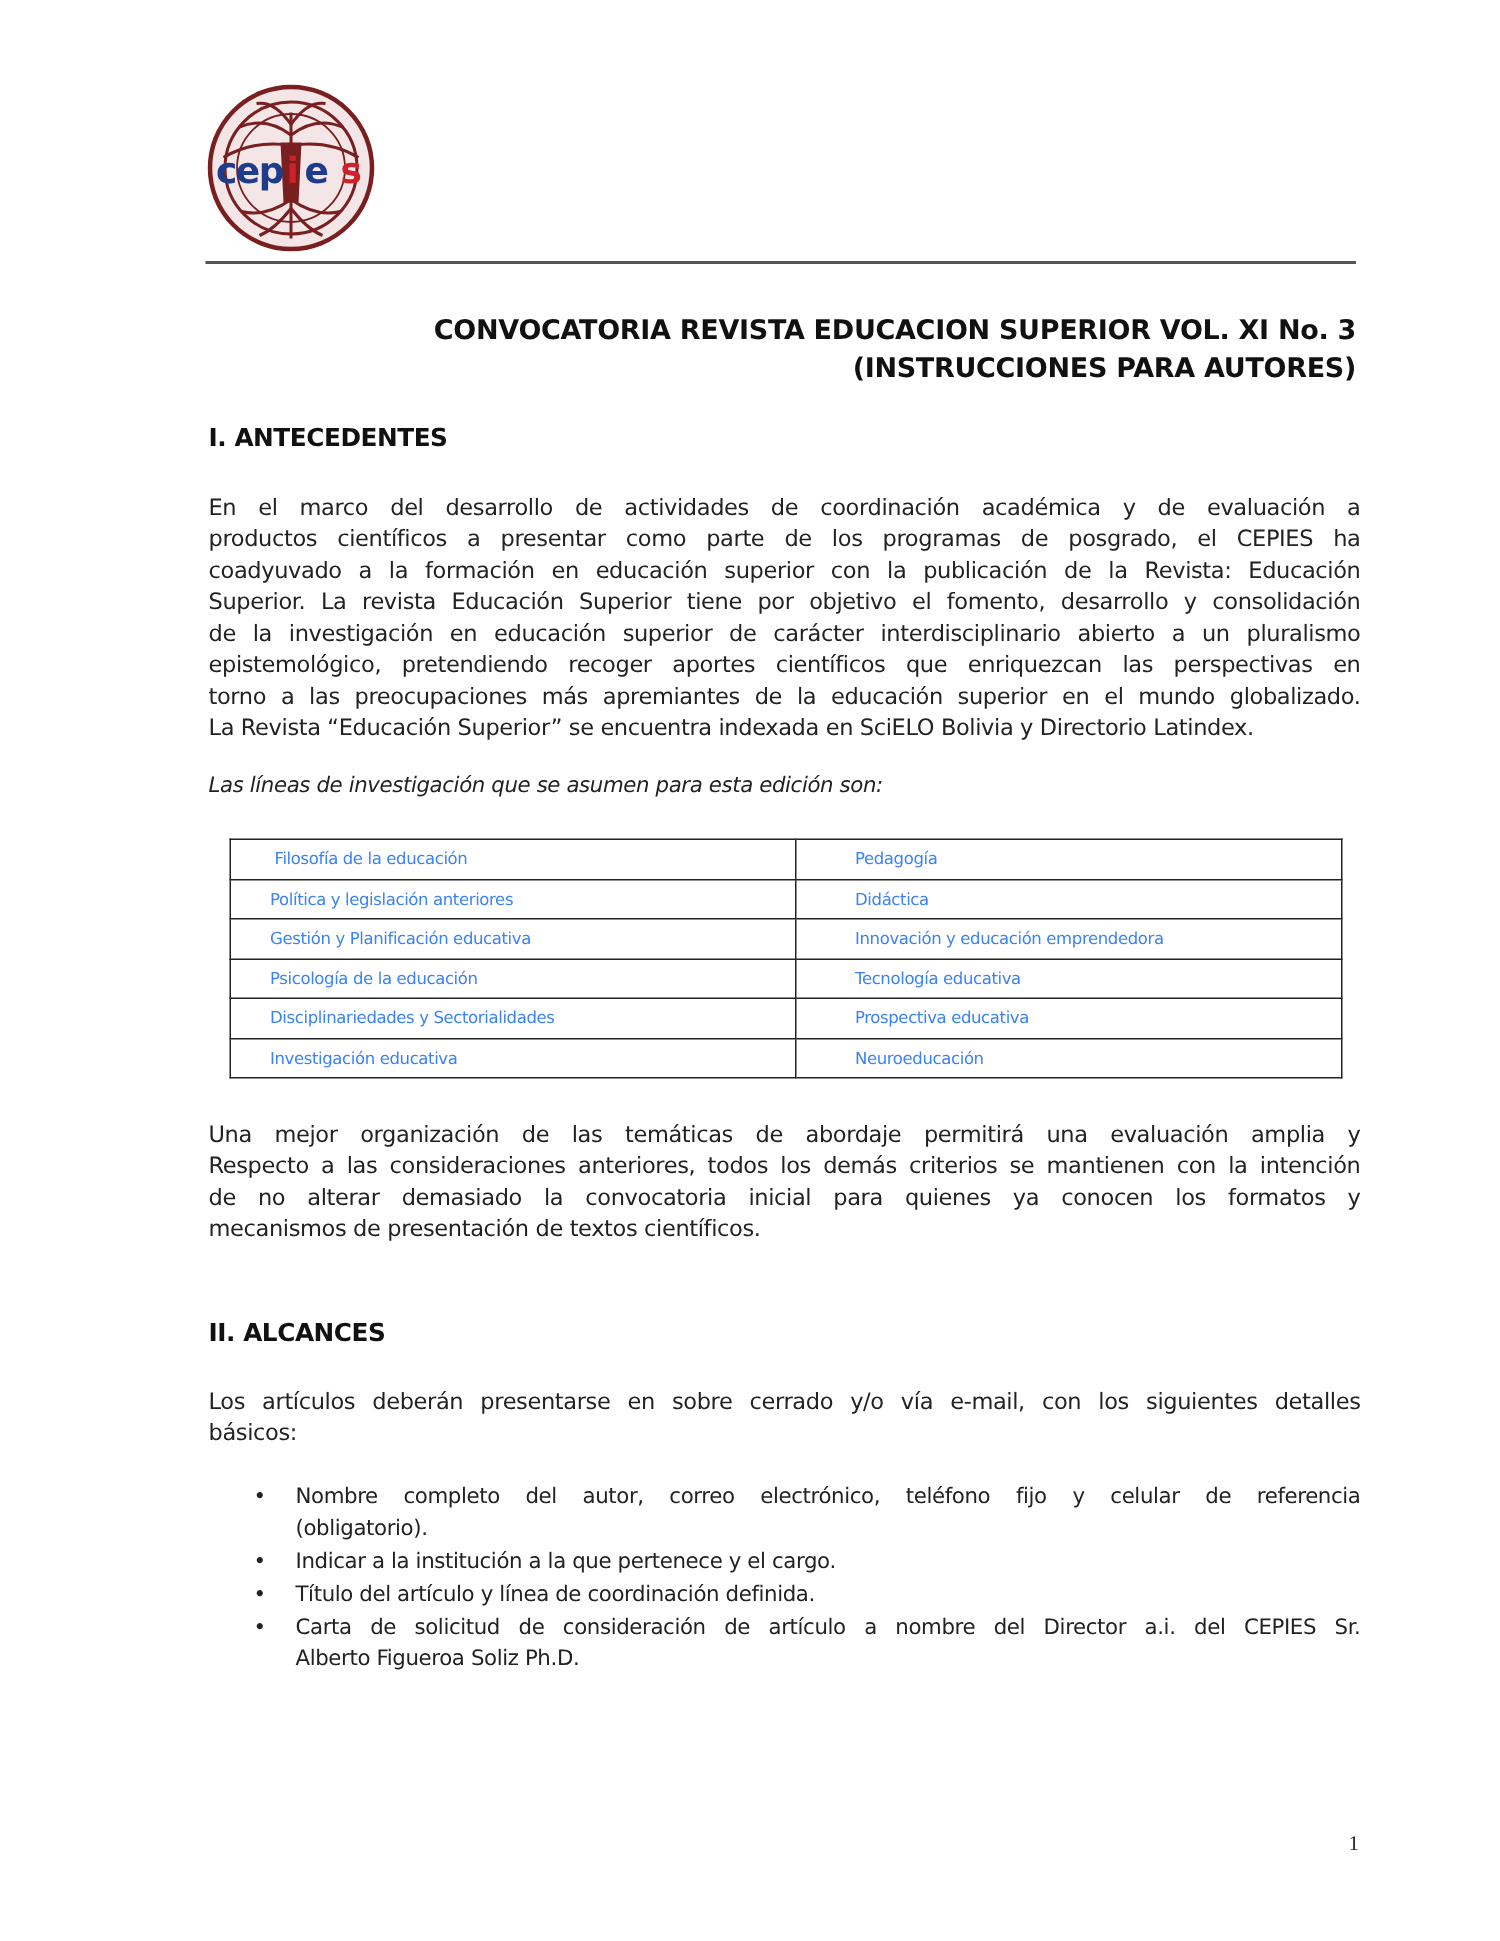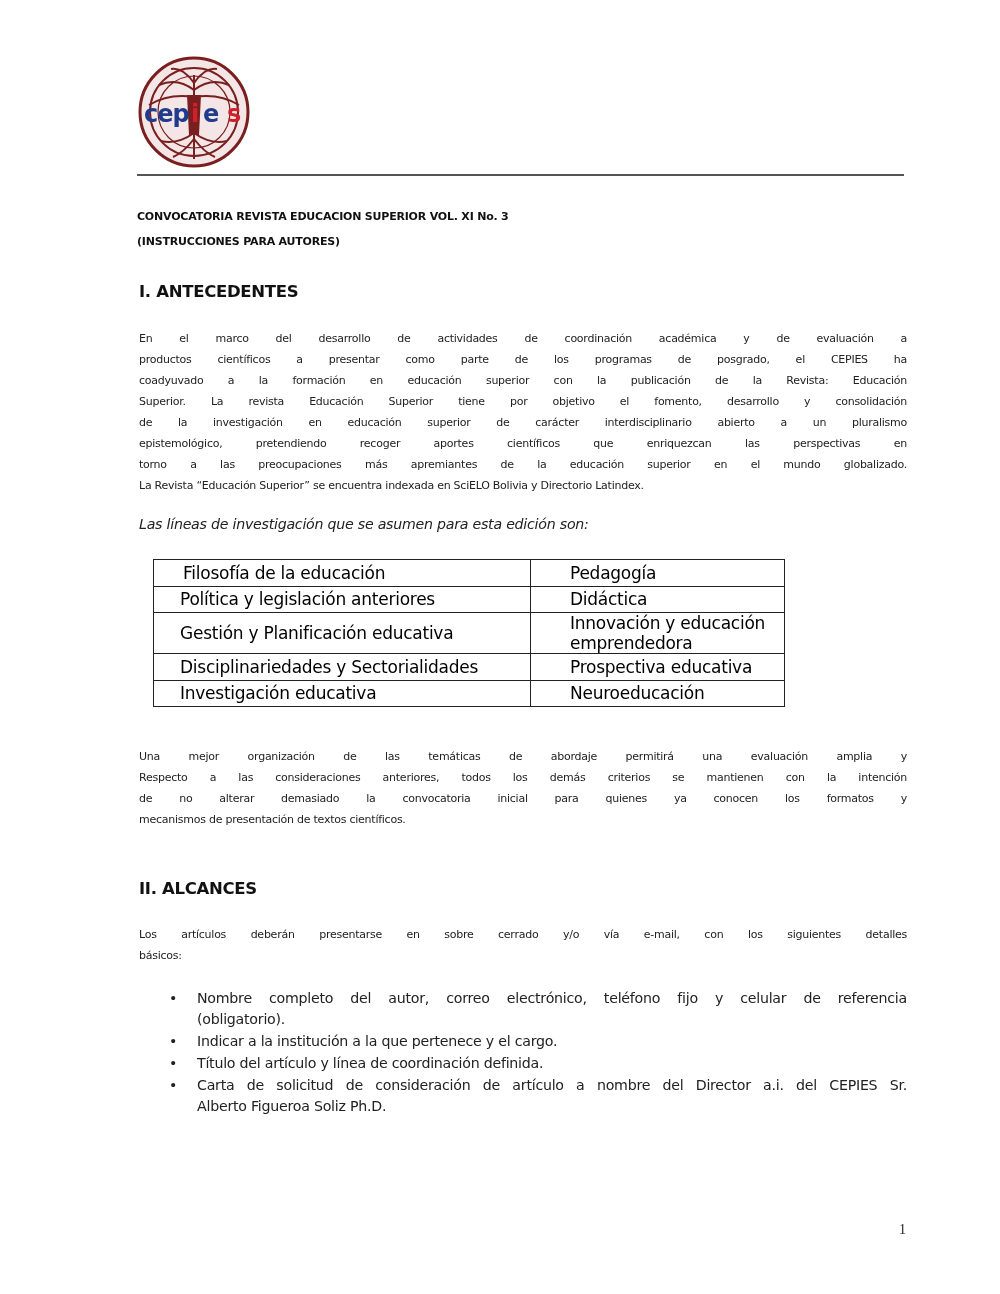--- a/index.html
+++ b/index.html
@@ -3,45 +3,45 @@
 <meta charset="utf-8">
 <style>
   html, body { margin: 0; padding: 0; background: #ffffff; }
   body {
     width: 1000px; height: 1294px; position: relative; overflow: hidden;
     font-family: "DejaVu Sans", sans-serif; color: #111;
   }
   .logo { position: absolute; left: 137px; top: 55px; width: 114px; height: 114px; }
   .hrule { position: absolute; left: 137px; top: 174px; width: 767px; height: 0; border-top: 2px solid #555; }
   .title {
-    position: absolute; left: 137px; width: 767px; text-align: left;
-    font-weight: bold; font-size: 11px; letter-spacing: -0.2px; color: #111;
+    position: absolute; left: 137px; width: 767px; text-align: right;
+    font-weight: bold; font-size: 18px; letter-spacing: -0.2px; color: #111;
     font-family: "DejaVu Sans", sans-serif;
   }
   .title1 { top: 210px; }
   .title2 { top: 235px; }
   .heading {
     position: absolute; left: 139px; font-weight: bold; font-size: 16.5px; letter-spacing: -0.3px;
   }
   .h1 { top: 282px; text-align: center; }
   .h2 { top: 879px; }
   .para {
     position: absolute; left: 139px; width: 768px;
-    font-size: 11px; line-height: 21px; text-align: justify; color: #222;
+    font-size: 15px; line-height: 21px; text-align: justify; color: #222;
     letter-spacing: -0.25px;
   }
   .p1 { top: 328px; }
   .para .ln { display: block; text-align: justify; text-align-last: justify; white-space: nowrap; }
   .para .ln.last { text-align-last: left; }
   .intro-italic {
     position: absolute; left: 139px; top: 516px; font-style: italic; font-size: 14.2px; color: #222; letter-spacing: -0.25px;
   }
   table.lines {
-    position: absolute; left: 153px; top: 559px; width: 632px;
-    border-collapse: collapse; font-size: 17px; color: #000000; letter-spacing: -0.25px;
+    position: absolute; left: 153px; top: 559px; width: 742px;
+    border-collapse: collapse; font-size: 11px; color: #3b82f6; letter-spacing: -0.25px;
   }
   table.lines td {
     border: 1px solid #222; height: 26.5px; padding: 0 0 0 26px; vertical-align: middle; box-sizing: border-box;
   }
   table.lines td.c1 { width: 377px; }
   table.lines td.c2 { padding-left: 39px; }
   .p2 { top: 746px; }
   .p3 { top: 924px; }
   ul.bullets {
     position: absolute; left: 139px; top: 988px; width: 768px; margin: 0; padding: 0; list-style: none;
@@ -113,20 +113,24 @@
     </tr>
     <tr>
       <td class="c1">Política y legislación anteriores</td>
       <td class="c2">Didáctica</td>
     </tr>
     <tr>
       <td class="c1">Gestión y Planificación educativa</td>
       <td class="c2">Innovación y educación emprendedora</td>
     </tr>
     <tr>
+      <td class="c1">Psicología de la educación</td>
+      <td class="c2">Tecnología educativa</td>
+    </tr>
+    <tr>
       <td class="c1">Disciplinariedades y Sectorialidades</td>
       <td class="c2">Prospectiva educativa</td>
     </tr>
     <tr>
       <td class="c1">Investigación educativa</td>
       <td class="c2">Neuroeducación</td>
     </tr>
   </tbody>
 </table>
 

